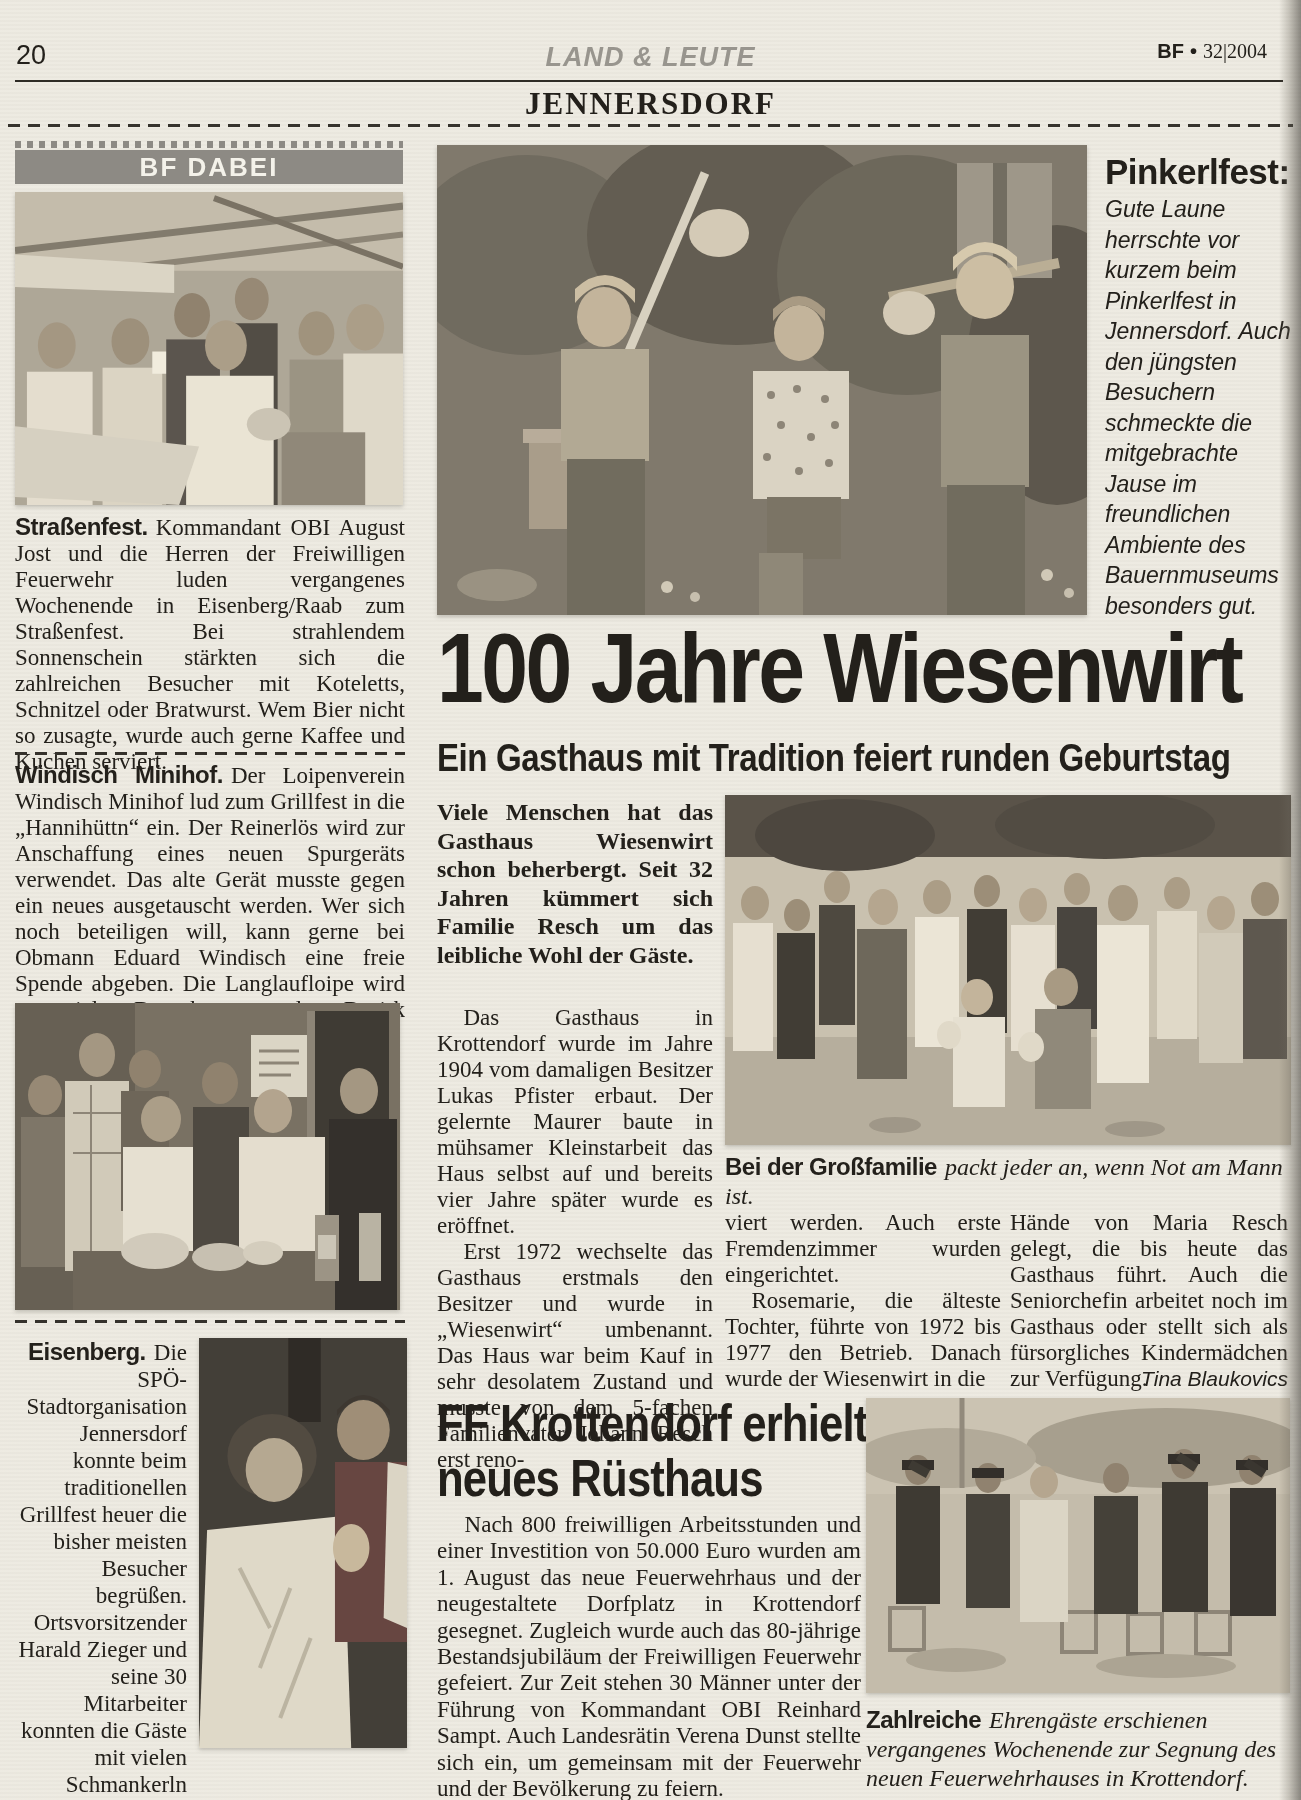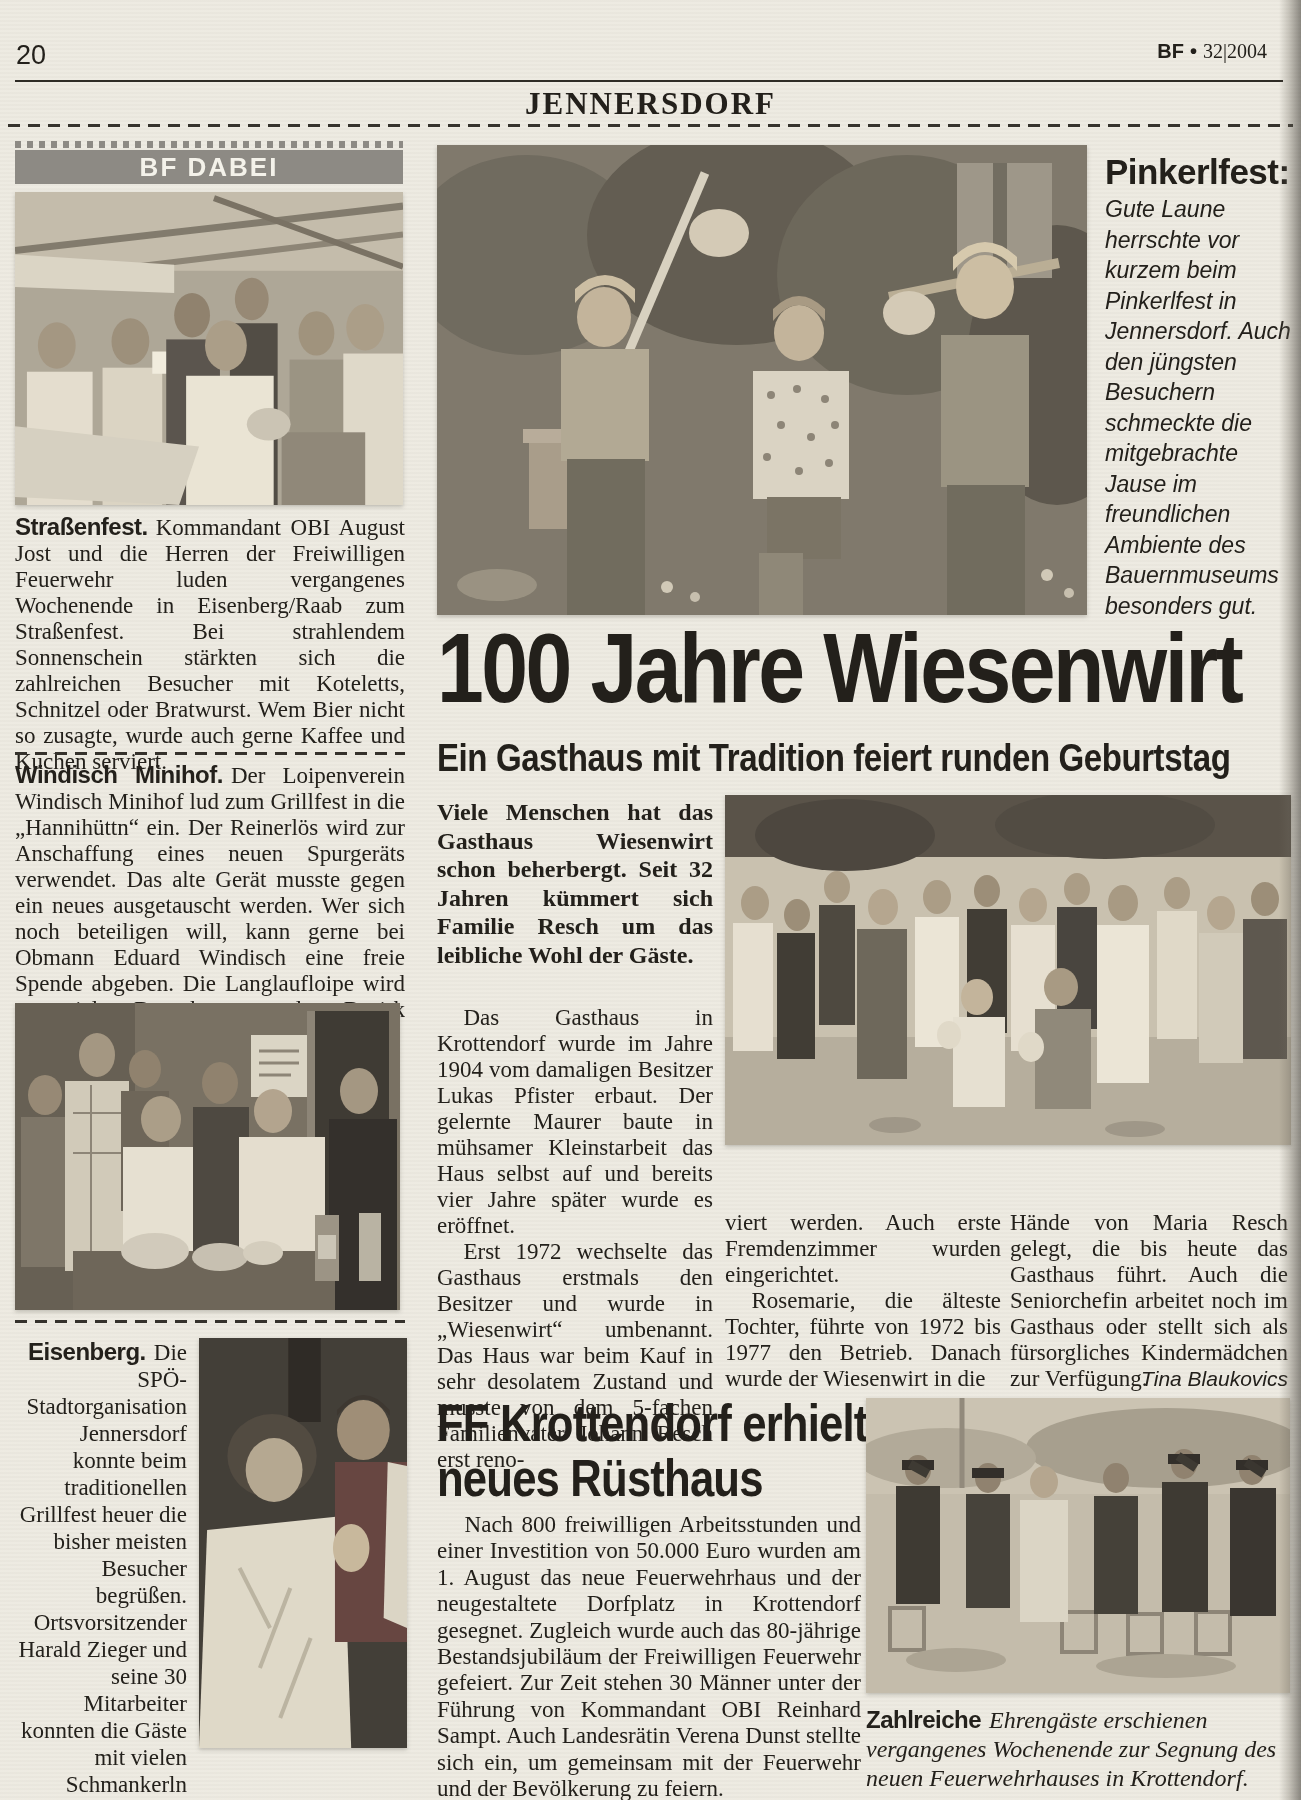--- a/index.html
+++ b/index.html
@@ -80,20 +80,21 @@
   
   .scan-edge{position:absolute;top:0;bottom:0;right:0;width:22px;
     background:linear-gradient(to right,rgba(90,85,75,0) 0,rgba(110,105,95,.30) 45%,rgba(55,52,46,.55) 100%);}
 </style>
 </head>
 <body>
 
 <div class="page">
 
   <div class="pageno">20</div>
+  <div class="section-center">LAND &amp; LEUTE</div>
   <div class="issue">
     <span class="brand">BF</span><span class="sep">•</span><span>32|2004</span>
   </div>
   <div class="rule"></div>
   <div class="locality">JENNERSDORF</div>
   <div class="dashes top"></div>
 
   <div class="perforation"></div>
   <div class="badge-bar">
     <span>BF DABEI</span>
@@ -294,20 +295,23 @@
         <rect x="228" y="222" width="52" height="90" fill="#e4e0d2"></rect>
       <ellipse cx="224" cy="240" rx="12" ry="14" fill="#ded8c8"></ellipse>
       <ellipse cx="336" cy="192" rx="17" ry="19" fill="#a8977c"></ellipse>
         <rect x="310" y="214" width="56" height="100" fill="#8d8676"></rect>
       <ellipse cx="306" cy="252" rx="13" ry="15" fill="#ded8c8"></ellipse>
       <ellipse cx="170" cy="330" rx="26" ry="8" fill="#9d9584"></ellipse>
       <ellipse cx="410" cy="334" rx="30" ry="8" fill="#9d9584"></ellipse>
     </svg>
   </div>
 
+  <div class="caption fam-caption">
+    <span class="cb">Bei der Großfamilie</span><span class="ci">packt jeder an, wenn Not am Mann ist.</span>
+  </div>
 
   <div class="col col2">
     <p>viert werden. Auch erste Fremdenzimmer wurden eingerichtet.</p>
     <p class="indent">Rosemarie, die älteste Tochter, führte von 1972 bis 1977 den Betrieb. Danach wurde der Wiesenwirt in die</p>
   </div>
 
   <div class="col col3">
     <p>Hände von Maria Resch gelegt, die bis heute das Gasthaus führt. Auch die Seniorchefin arbeitet noch im Gasthaus oder stellt sich als fürsorgliches Kindermädchen zur Verfügung.</p>
     <span class="byline">Tina Blaukovics</span>
   </div>

